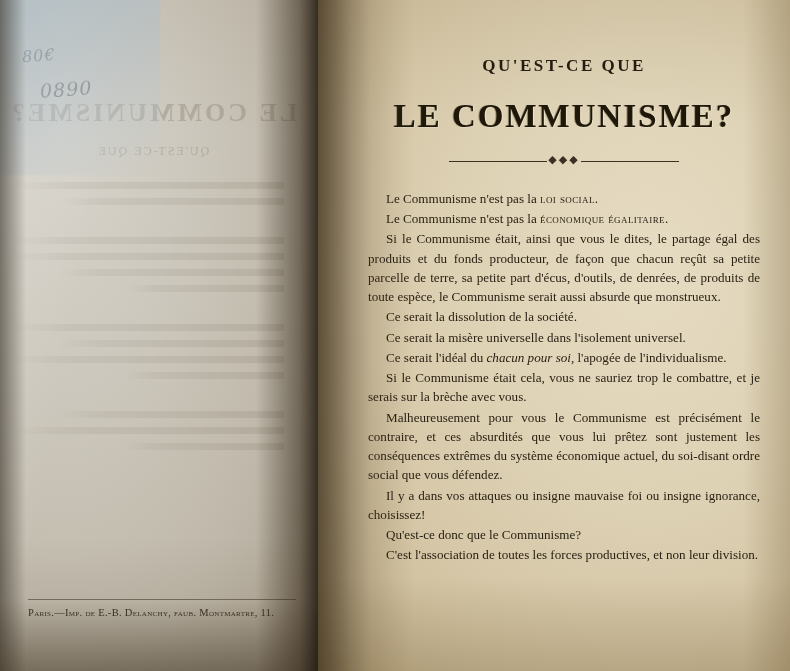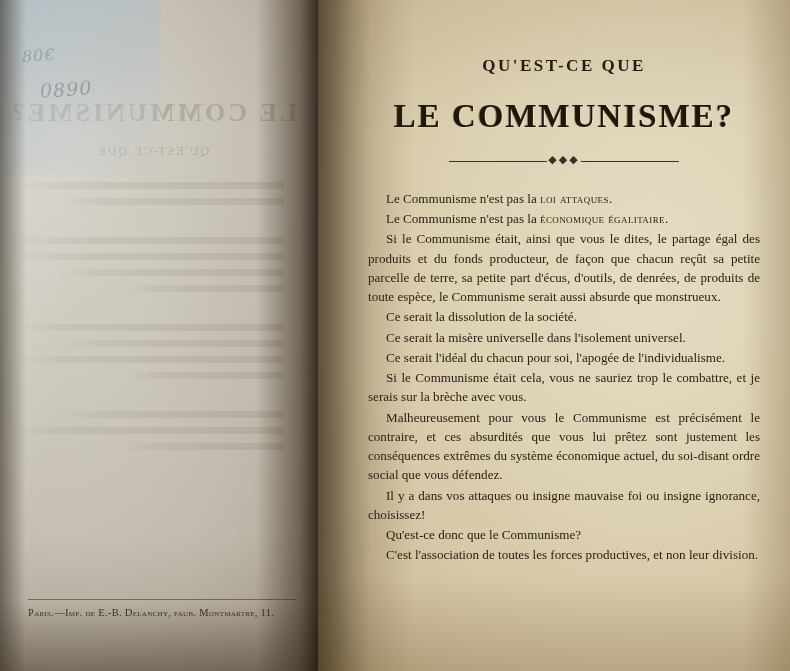--- a/index.html
+++ b/index.html
@@ -205,21 +205,21 @@
     font-size: 13.1px;
     line-height: 1.47;
     text-align: justify;
     color: #2a2114;
   }
   .body p {
     margin: 0 0 1px 0;
     text-indent: 18px;
   }
   .sc { font-variant: small-caps; letter-spacing: 0.4px; }
-  .it { }
+  .it { font-style: italic; }
 </style>
 </head>
 <body>
 
 <div id="page">
 
   <div class="left-page">
     <div class="paper-grain"></div>
 
     <div class="bleed">
@@ -265,21 +265,21 @@
       <div class="title-small">QU'EST-CE QUE</div>
       <div class="title-big">LE COMMUNISME?</div>
 
       <div class="ornament">
         <div class="rule-l"></div>
         <div class="dots">◆◆◆</div>
         <div class="rule-r"></div>
       </div>
 
       <div class="body" id="body-text">
-          <p><span>Le Communisme n'est pas la </span><span class="sc">loi attaques</span><span>.</span></p>
+          <p><span>Le Communisme n'est pas la </span><span class="sc">loi social</span><span>.</span></p>
           <p><span>Le Communisme n'est pas la </span><span class="sc">économique égalitaire</span><span>.</span></p>
           <p><span>Si le Communisme était, ainsi que vous le dites, le partage égal des produits et du fonds producteur, de façon que chacun reçût sa petite parcelle de terre, sa petite part d'écus, d'outils, de denrées, de produits de toute espèce, le Communisme serait aussi absurde que monstrueux.</span></p>
           <p><span>Ce serait la dissolution de la société.</span></p>
           <p><span>Ce serait la misère universelle dans l'isolement universel.</span></p>
           <p><span>Ce serait l'idéal du </span><span class="it">chacun pour soi</span><span>, l'apogée de l'individualisme.</span></p>
           <p><span>Si le Communisme était cela, vous ne sauriez trop le combattre, et je serais sur la brèche avec vous.</span></p>
           <p><span>Malheureusement pour vous le Communisme est précisément le contraire, et ces absurdités que vous lui prêtez sont justement les conséquences extrêmes du système économique actuel, du soi-disant ordre social que vous défendez.</span></p>
           <p><span>Il y a dans vos attaques ou insigne mauvaise foi ou insigne ignorance, choisissez!</span></p>
           <p><span>Qu'est-ce donc que le Communisme?</span></p>
           <p><span>C'est l'association de toutes les forces productives, et non leur division.</span></p>

